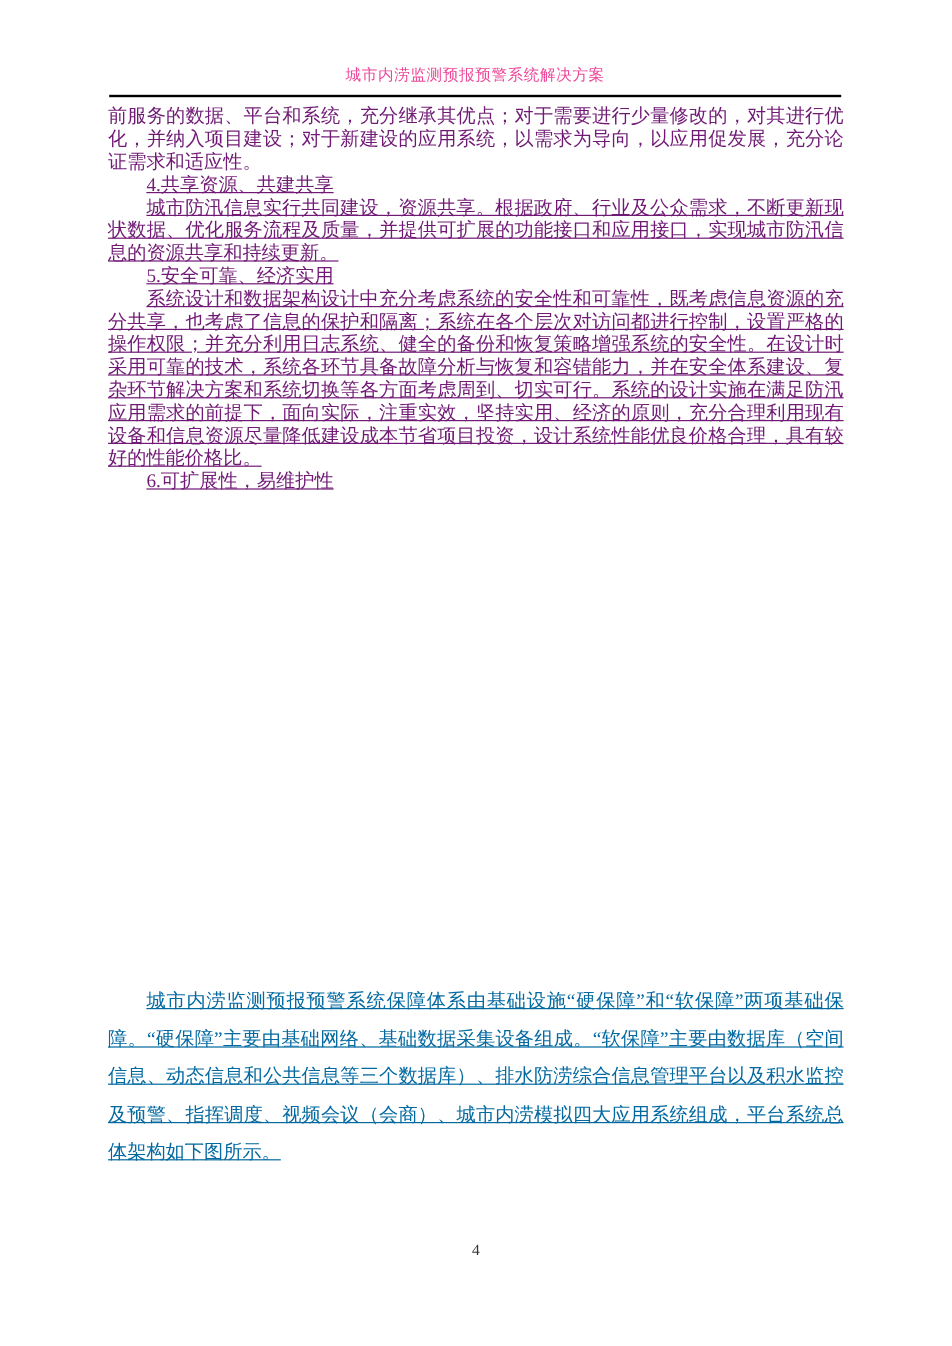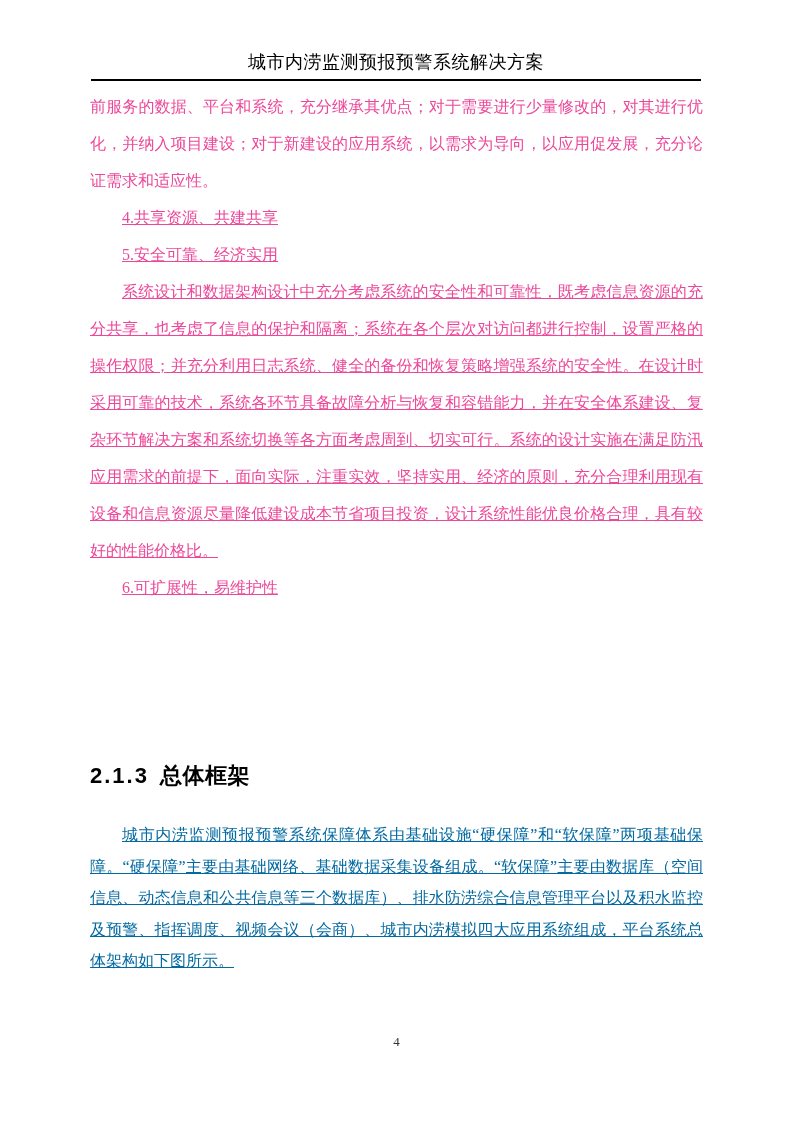--- a/index.html
+++ b/index.html
@@ -15,36 +15,36 @@
     overflow: hidden;
     color: #111111;
     font-family: "Liberation Serif", "DejaVu Serif", serif;
   }
   .page-header {
     position: absolute;
     left: 91px;
     right: 92px;
     top: 54px;
     text-align: center;
-    font-size: 18px;
+    font-size: 13px;
     line-height: 17px;
     letter-spacing: 0.5px;
-    color: #000000;
+    color: #ec4899;
     padding-bottom: 8px;
     border-bottom: 2px solid #000000;
   }
   .body-text {
     position: absolute;
     left: 90px;
     width: 613px;
     top: 88px;
     font-size: 16px;
-    line-height: 37px;
+    line-height: 19px;
     text-align: justify;
-    color: #ec4899;
+    color: #701a75;
   }
   .body-text p,
   .section-body p {
     margin: 0;
     padding: 0;
   }
   .indent {
     text-indent: 2em;
     text-decoration: underline;
   }
@@ -92,28 +92,26 @@
 
 <div class="page">
 
   <header class="page-header">
     <span class="header-title">城市内涝监测预报预警系统解决方案</span>
   </header>
 
   <main class="body-text">
     <p class="no-indent">前服务的数据、平台和系统，充分继承其优点；对于需要进行少量修改的，对其进行优化，并纳入项目建设；对于新建设的应用系统，以需求为导向，以应用促发展，充分论证需求和适应性。</p>
     <p class="indent">4.共享资源、共建共享</p>
+    <p class="indent">城市防汛信息实行共同建设，资源共享。根据政府、行业及公众需求，不断更新现状数据、优化服务流程及质量，并提供可扩展的功能接口和应用接口，实现城市防汛信息的资源共享和持续更新。</p>
     <p class="indent">5.安全可靠、经济实用</p>
     <p class="indent">系统设计和数据架构设计中充分考虑系统的安全性和可靠性，既考虑信息资源的充分共享，也考虑了信息的保护和隔离；系统在各个层次对访问都进行控制，设置严格的操作权限；并充分利用日志系统、健全的备份和恢复策略增强系统的安全性。在设计时采用可靠的技术，系统各环节具备故障分析与恢复和容错能力，并在安全体系建设、复杂环节解决方案和系统切换等各方面考虑周到、切实可行。系统的设计实施在满足防汛应用需求的前提下，面向实际，注重实效，坚持实用、经济的原则，充分合理利用现有设备和信息资源尽量降低建设成本节省项目投资，设计系统性能优良价格合理，具有较好的性能价格比。</p>
     <p class="indent">6.可扩展性，易维护性</p>
   </main>
 
-  <h2 class="section-heading">
-    <span class="heading-number">2.1.3</span><span class="heading-title">总体框架</span>
-  </h2>
 
   <section class="section-body">
     <p class="indent">城市内涝监测预报预警系统保障体系由基础设施“硬保障”和“软保障”两项基础保障。“硬保障”主要由基础网络、基础数据采集设备组成。“软保障”主要由数据库（空间信息、动态信息和公共信息等三个数据库）、排水防涝综合信息管理平台以及积水监控及预警、指挥调度、视频会议（会商）、城市内涝模拟四大应用系统组成，平台系统总体架构如下图所示。</p>
   </section>
 
   <footer class="page-footer">
     <span class="page-number">4</span>
   </footer>
 
 </div>

